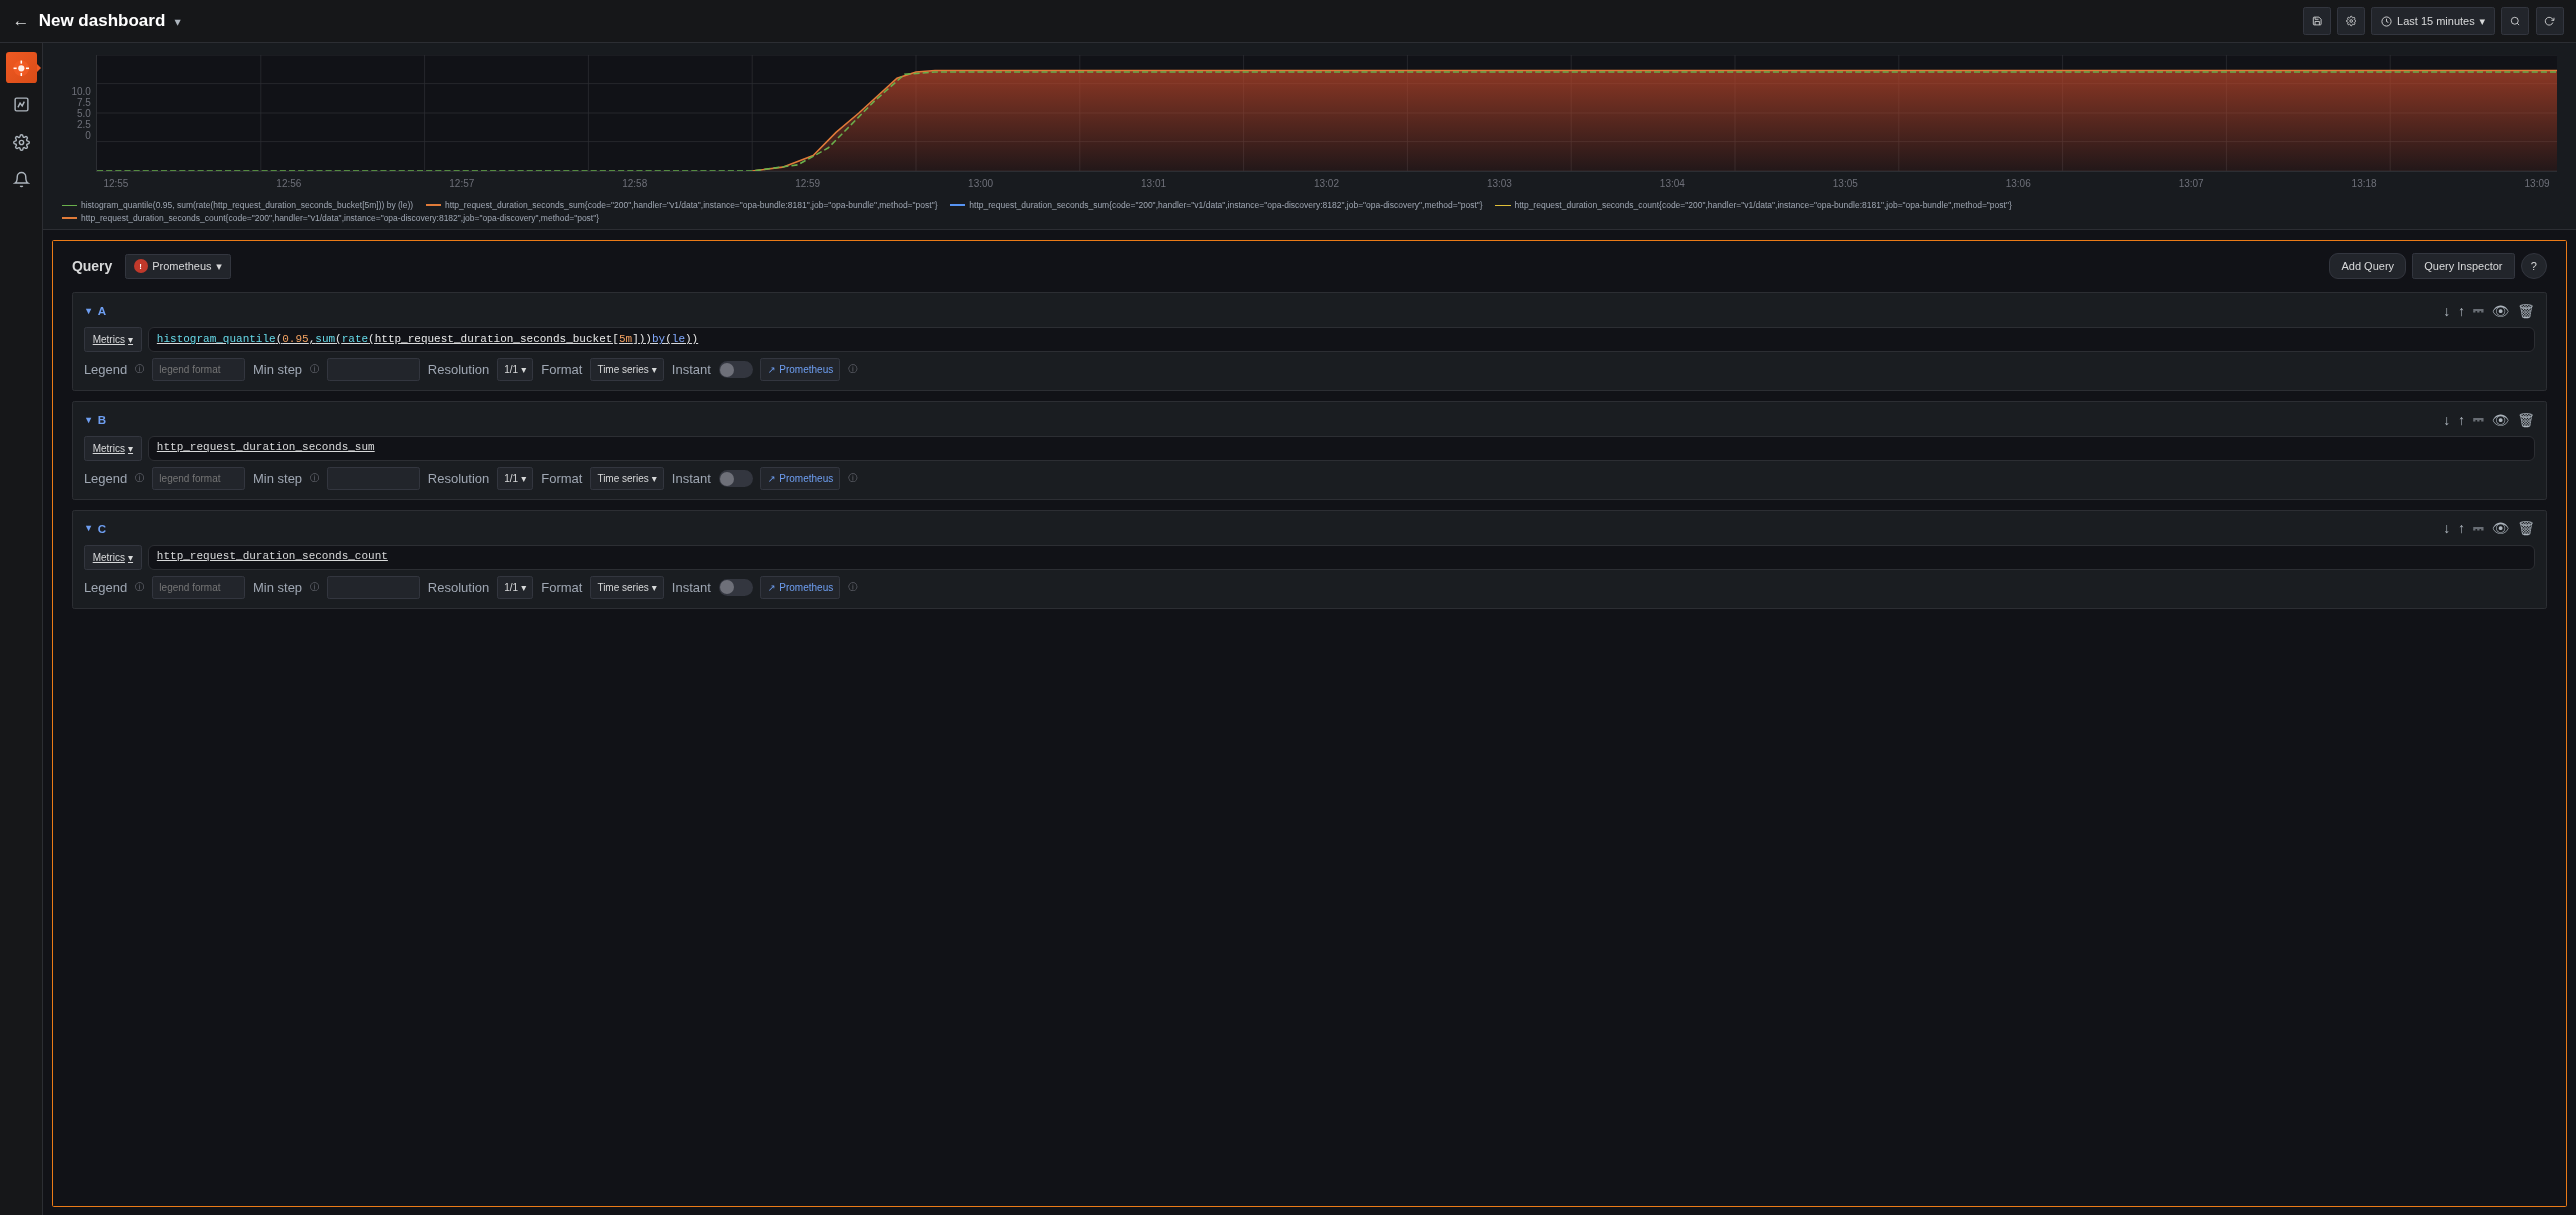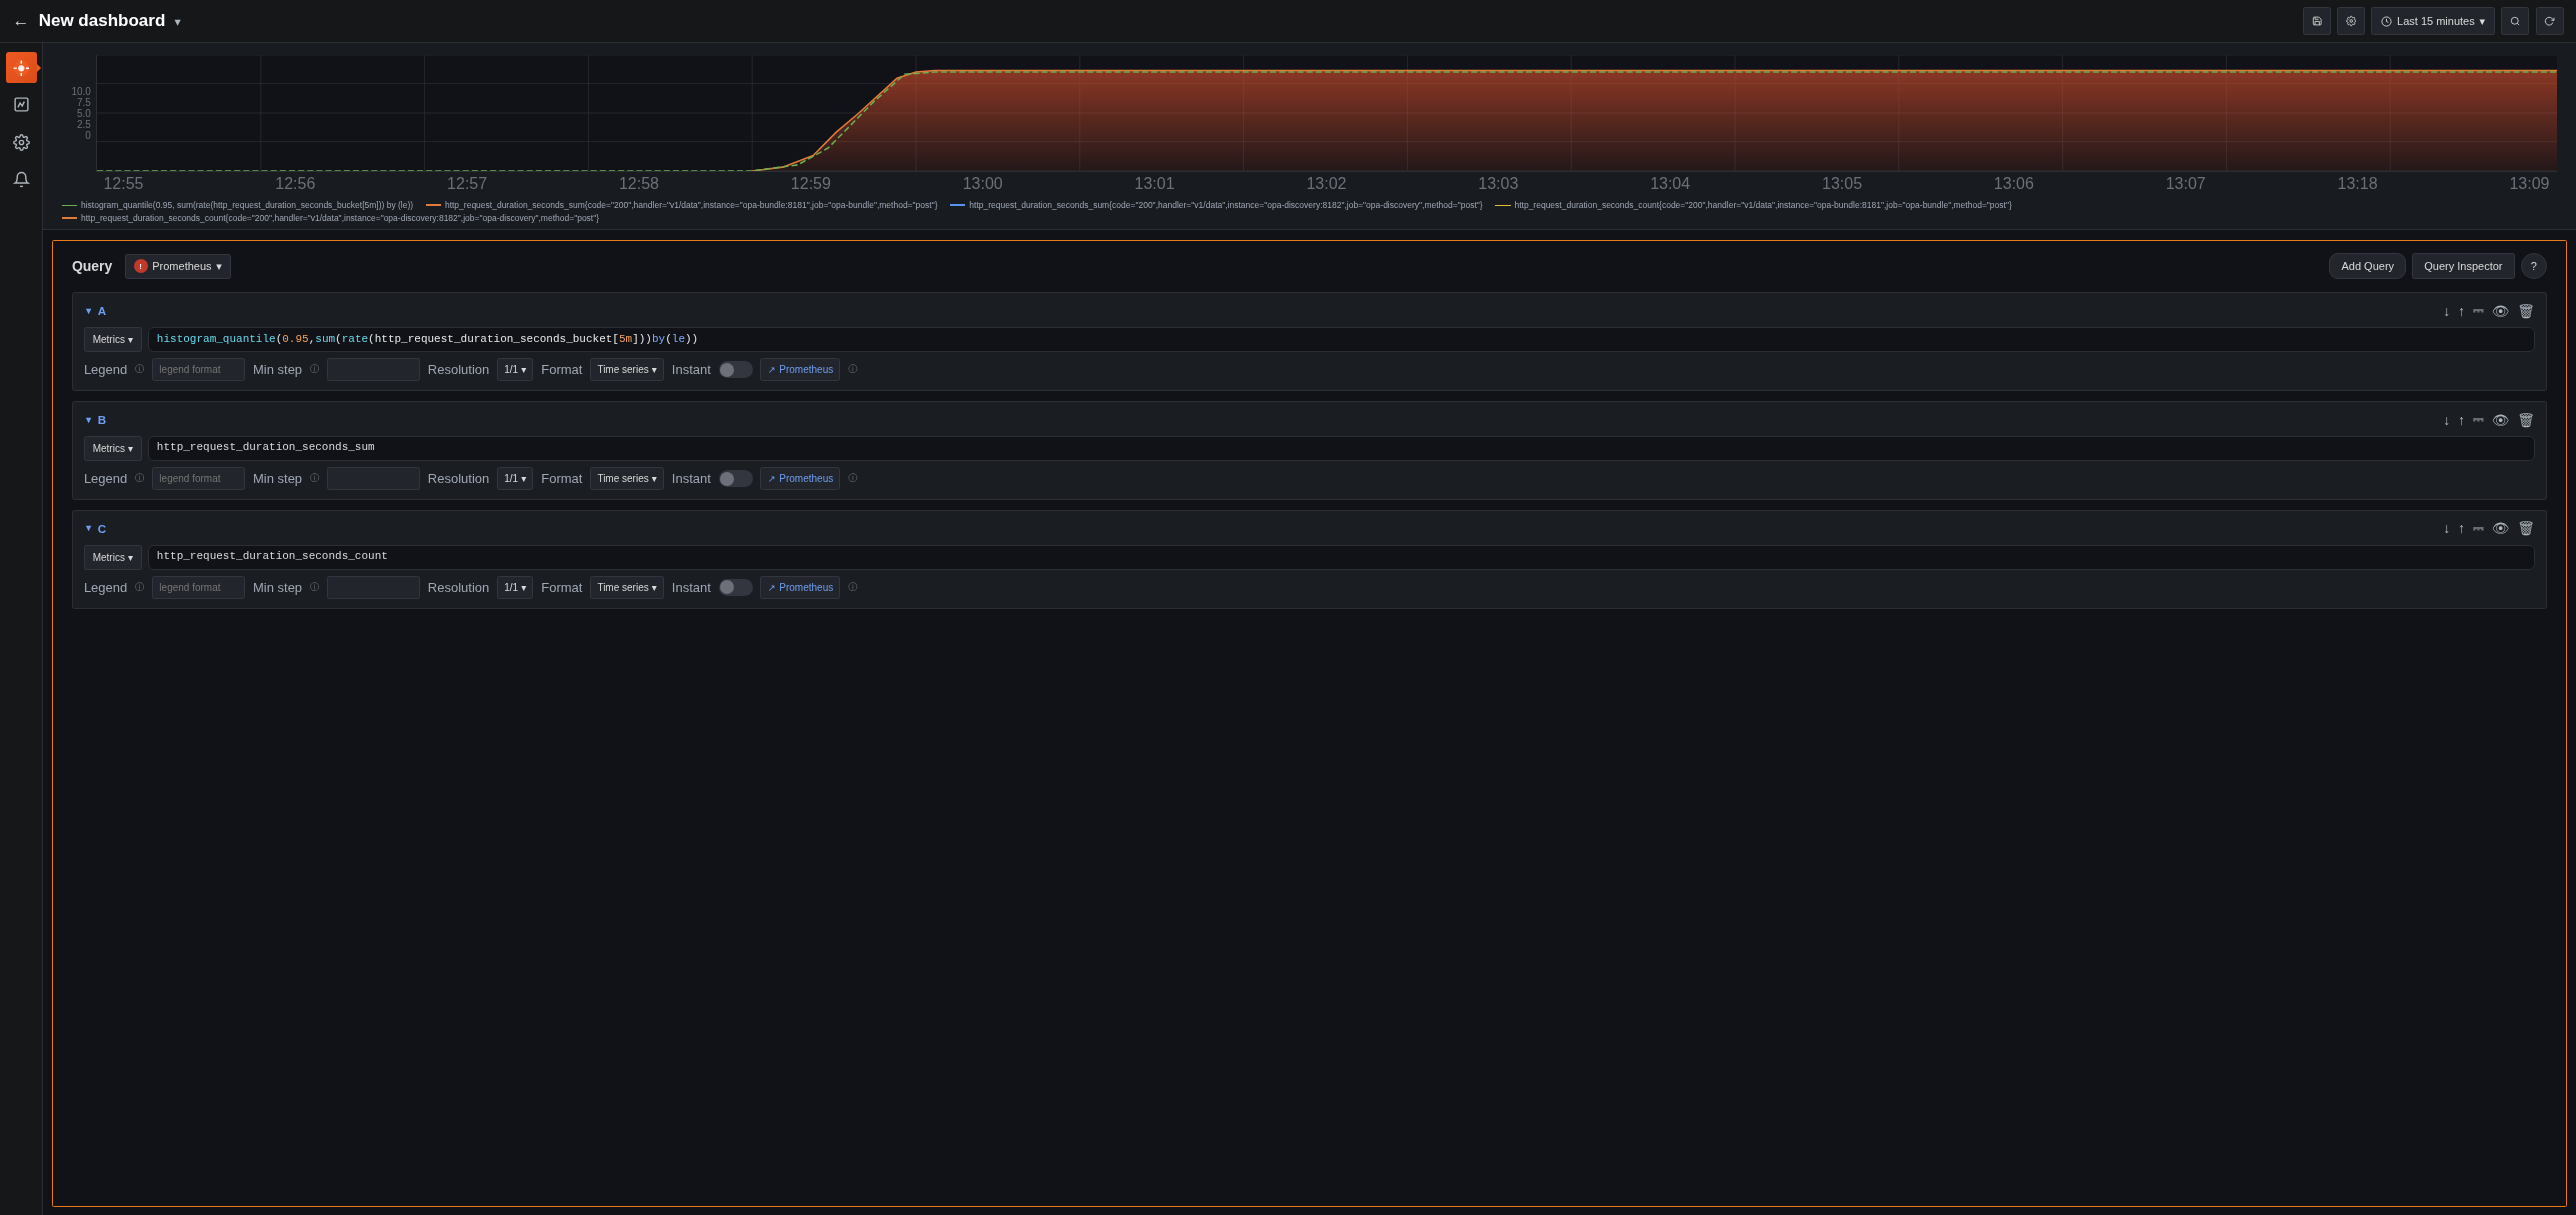--- a/index.html
+++ b/index.html
@@ -165,21 +165,21 @@
     .chart-x-axis {
       position: absolute;
       left: 34px;
       right: 0;
       bottom: 0;
       height: 23px;
       display: flex;
       justify-content: space-between;
       align-items: center;
       color: #6e7079;
-      font-size: 16px;
+      font-size: 10px;
       padding: 0 7.8px;
     }
     .chart-legend {
       margin-top: 4.7px;
       font-size: 8.5px;
       color: #9fa7b3;
       display: flex;
       flex-wrap: wrap;
       gap: 3.1px 12.4px;
     }
@@ -315,20 +315,21 @@
     }
     .query-row-action {
       cursor: pointer;
       color: #adb5bd;
     }
     .query-editor-line {
       display: flex;
       align-items: center;
       gap: 6.2px;
       margin-bottom: 6.2px;
+      text-decoration: underline;
     }
     .metric-select {
       display: flex;
       align-items: center;
       gap: 3.1px;
       background: #22252b;
       border: 0.8px solid #33363f;
       border-radius: 2.3px;
       padding: 3.9px 7.8px;
       cursor: pointer;

